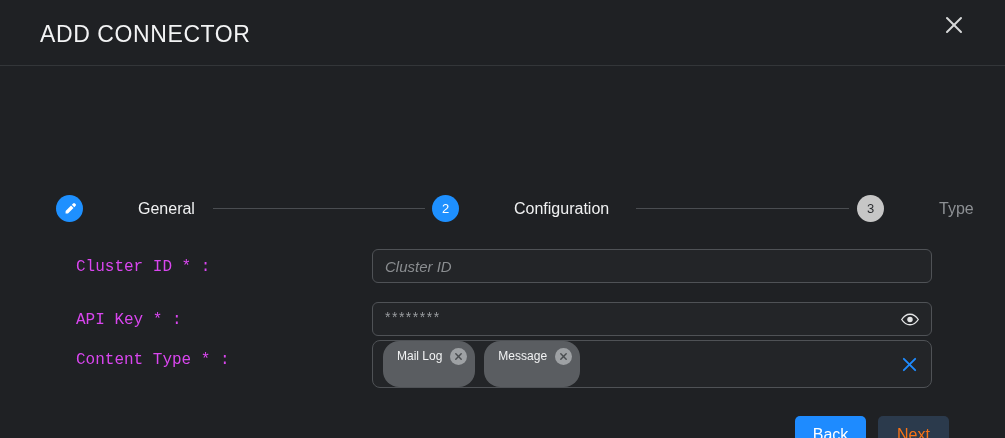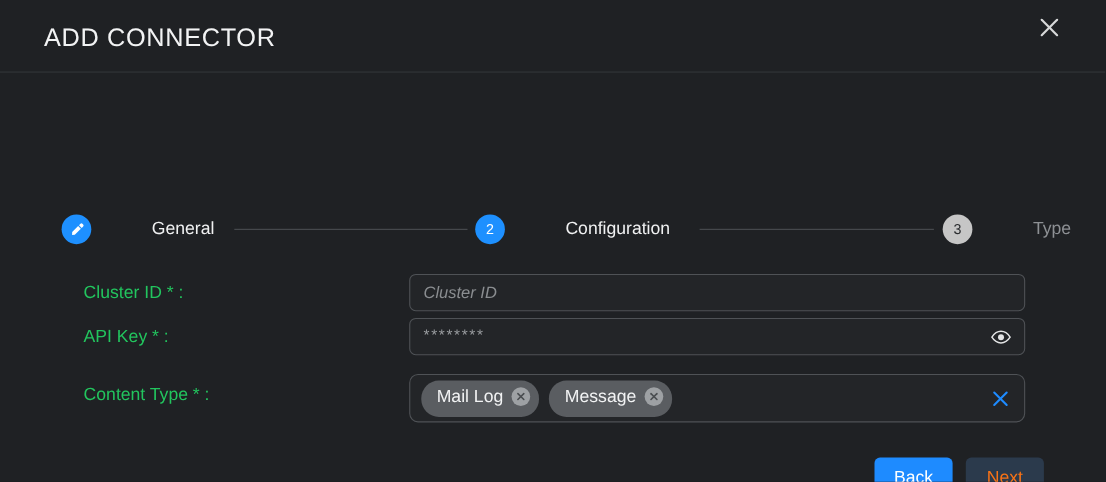--- a/index.html
+++ b/index.html
@@ -119,31 +119,32 @@
   .line-2 { left: 580px; width: 213px; }
 
   
   .form-row {
     position: absolute;
     left: 0;
     width: 100%;
     height: 40px;
   }
   .row-1 { top: 183px; }
-  .row-2 { top: 223px; }
+  .row-2 { top: 236px; }
   .row-3 { top: 274px; }
   .row-3 { height: 46px; }
 
   .field-label {
     position: absolute;
     left: 76px;
     top: 9px;
     font-size: 16px;
-    color: #22c55e;
+    color: #d946ef;
     white-space: nowrap;
+    font-family: Liberation Mono, monospace;
   }
   .row-3 .field-label { top: 11px; }
 
   .field-control {
     position: absolute;
     left: 372px;
     width: 560px;
     box-sizing: border-box;
   }
 
@@ -206,23 +207,23 @@
     box-sizing: border-box;
     position: relative;
     cursor: pointer;
   }
   .chip {
     display: flex;
     align-items: center;
     background: #5a5d61;
     border-radius: 16px;
     height: 30px;
-    padding: 0 8px 3px 14px;
+    padding: 0 8px 16px 14px;
     margin-right: 9px;
-    font-size: 16px;
+    font-size: 12px;
     color: #f2f3f4;
   }
   .chip-label { margin-right: 8px; }
   .chip-remove {
     width: 17px;
     height: 17px;
     border-radius: 50%;
     background: #9ea1a4;
     display: flex;
     align-items: center;

